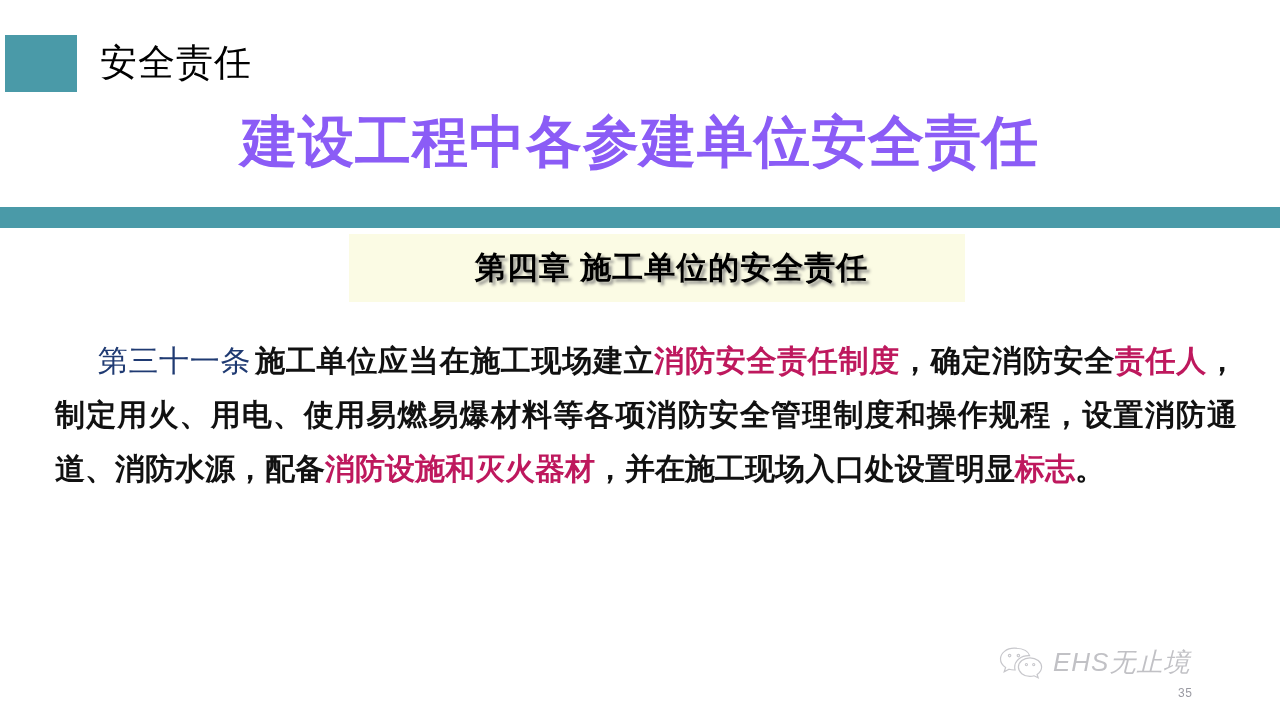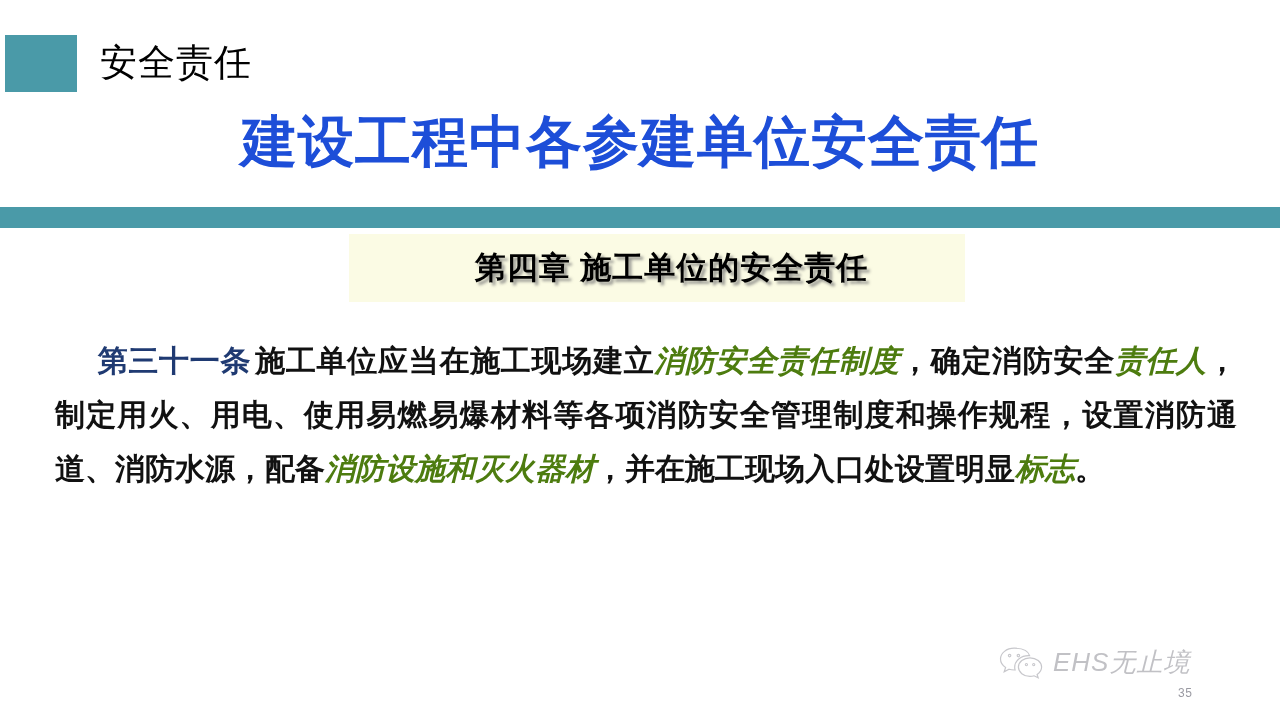--- a/index.html
+++ b/index.html
@@ -55,21 +55,21 @@
 
   .main-title {
     position: absolute;
     left: 0;
     top: 108px;
     width: 1280px;
     text-align: center;
     font-size: 56px;
     line-height: 68px;
     font-weight: 700;
-    color: #1d4ed8;
+    color: #8b5cf6;
     letter-spacing: 1px;
     white-space: nowrap;
     box-sizing: border-box;
   }
 
   .teal-rule {
     position: absolute;
     left: 0;
     top: 207px;
     width: 1280px;
@@ -113,26 +113,25 @@
     text-align: justify;
     text-justify: inter-character;
     letter-spacing: 0px;
   }
   .body-copy .indent {
     display: inline-block;
     width: 42px;
   }
   .body-copy .article-no {
     color: #1f3a72;
-    font-weight: 700;
+    font-weight: 400;
     margin-right: 4px;
   }
   .body-copy .hl {
-    color: #4d7c0f;
-    font-style: italic;
+    color: #be185d;
   }
 
   
   .watermark {
     position: absolute;
     left: 998px;
     top: 645px;
     display: flex;
     align-items: center;
     gap: 9px;

